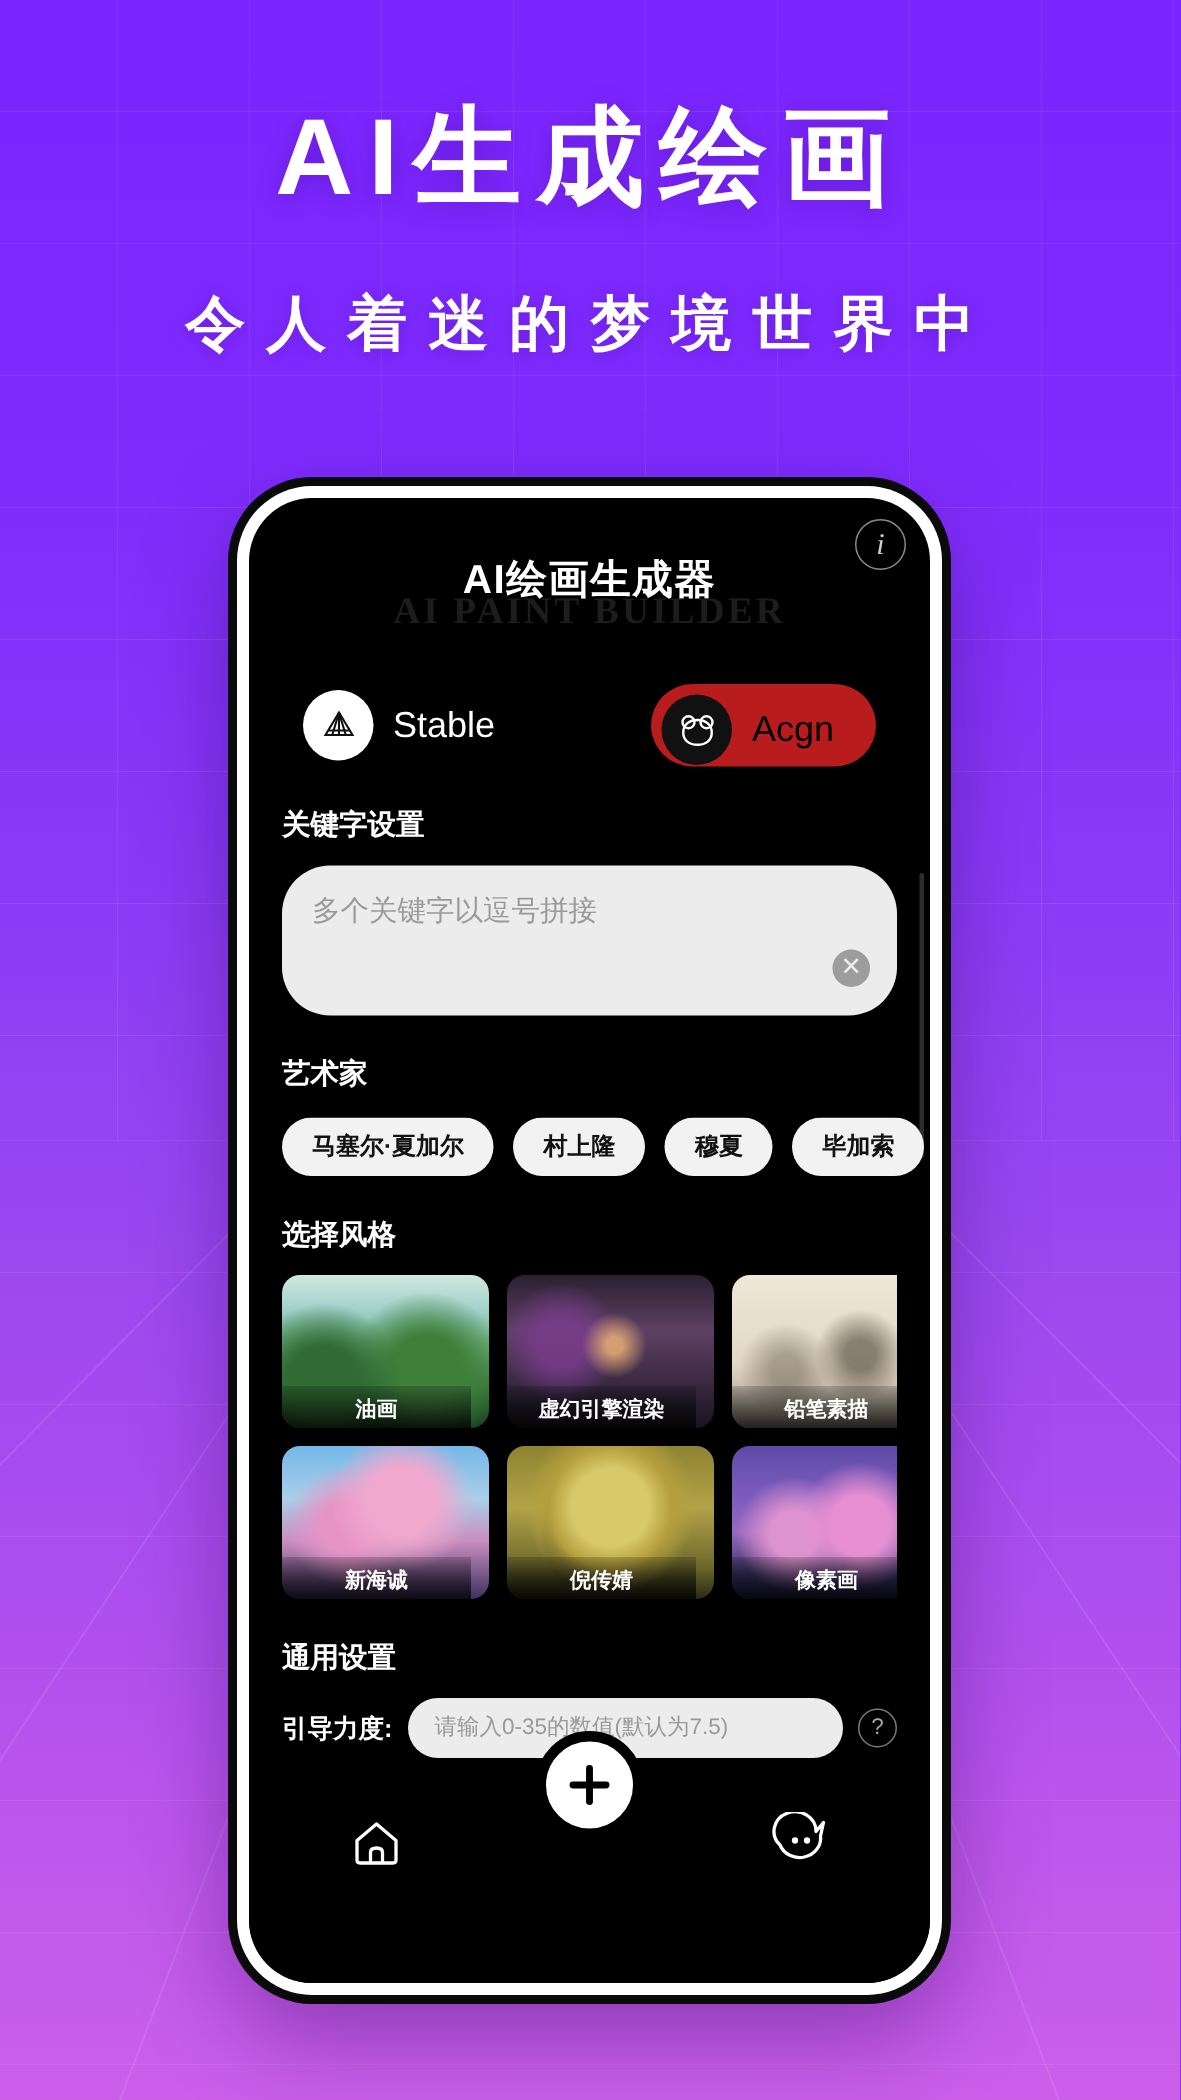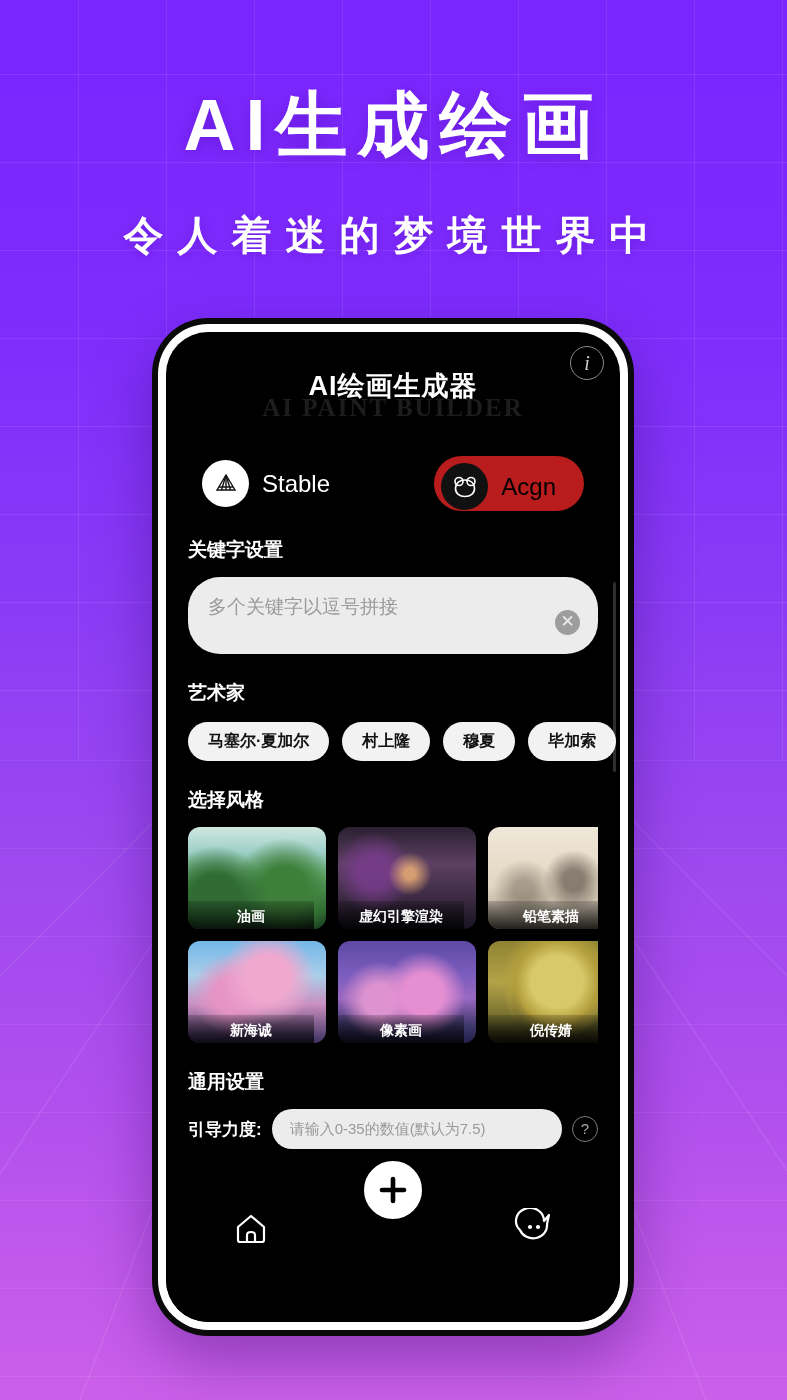--- a/index.html
+++ b/index.html
@@ -30,21 +30,21 @@
     background-size:100% 88px;
   }
   #bg-persp{
     position:absolute; left:0; right:0; top:700px; bottom:0;
     overflow:hidden;
   }
   #bg-persp svg{ position:absolute; inset:0; width:100%; height:100%; }
 
   
   .hero{
-    position:absolute; left:0; right:0; top:88px;
+    position:absolute; left:0; right:0; top:68px;
     text-align:center; z-index:5;
   }
   .hero-title{
     color:#fff;
     font-size:72px;
     font-weight:bold;
     letter-spacing:10px;
     line-height:1.05;
     text-shadow:0 3px 16px rgba(60,0,140,.30);
   }
@@ -128,21 +128,21 @@
 
   
   .section-title{
     color:#fff; font-size:19px; font-weight:bold;
     padding:0 22px; margin:26px 0 14px 0;
   }
   .kw-input{
     margin:0 22px;
     background:#ececec;
     border-radius:32px;
-    height:77px;
+    height:100px;
     padding:17px 20px;
     position:relative;
   }
   .kw-placeholder{ color:#9a9a9a; font-size:19px; }
   .kw-clear{
     position:absolute; right:18px; bottom:19px;
     width:25px; height:25px; border-radius:50%;
     background:#9d9d9d; color:#ececec;
     font-size:17px; line-height:24px; text-align:center;
     font-family:"Liberation Sans", sans-serif;
@@ -342,26 +342,26 @@
               <div class="art art-pencil"></div>
               <div class="cap">铅笔素描</div>
             </div>
           </div>
           <div class="style-row">
             <div class="style-card">
               <div class="art art-shinkai"></div>
               <div class="cap">新海诚</div>
             </div>
             <div class="style-card">
+              <div class="art art-ngai"></div>
+              <div class="cap">倪传婧</div>
+            </div>
+            <div class="style-card">
               <div class="art art-pixel"></div>
               <div class="cap">像素画</div>
-            </div>
-            <div class="style-card">
-              <div class="art art-ngai"></div>
-              <div class="cap">倪传婧</div>
             </div>
           </div>
         </div>
 
     <div class="section-title">通用设置</div>
     <div class="gs-row">
       <span class="gs-label">引导力度:</span>
       <div class="gs-field">请输入0-35的数值(默认为7.5)</div>
       <div class="gs-help">?</div>
     </div>

